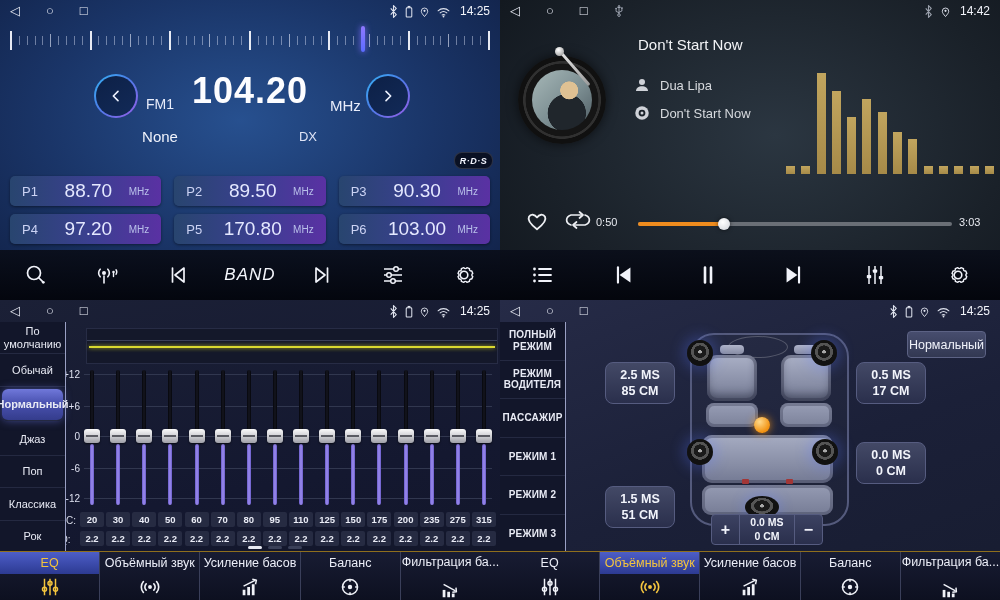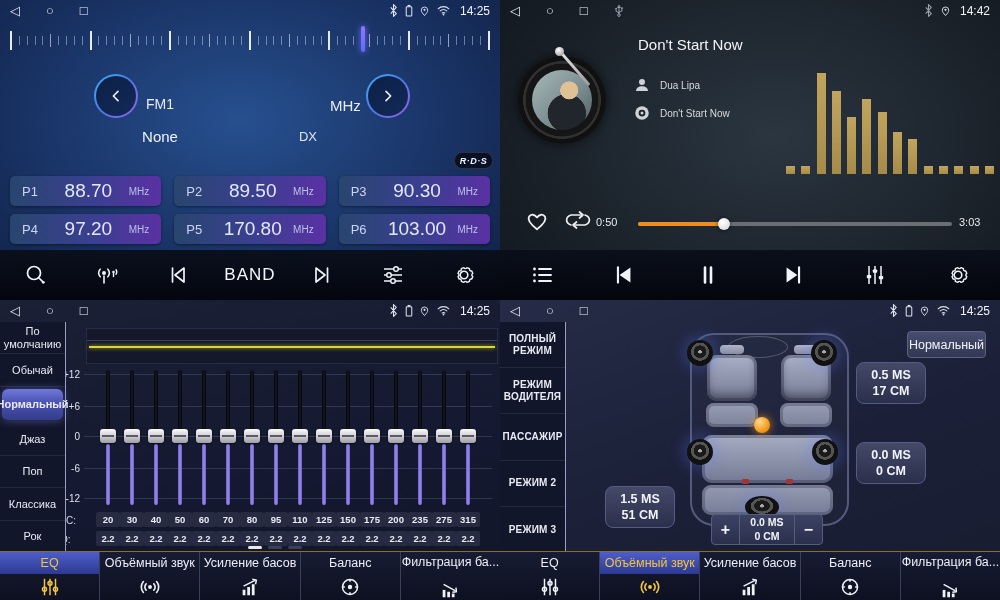--- a/index.html
+++ b/index.html
@@ -9,29 +9,29 @@
   #q-radio{left:0;top:0;background:radial-gradient(ellipse 430px 280px at 48% 40%,#27508f 0%,#1a3568 45%,#0d1838 100%);}
   #q-player{left:500px;top:0;background:radial-gradient(ellipse 420px 300px at 55% 45%,#2b3641 0%,#1a2129 55%,#0d1218 100%);}
   #q-eq{left:0;top:300px;background:linear-gradient(170deg,#1b2036 0%,#141830 60%,#121628 100%);}
   #q-surround{left:500px;top:300px;background:linear-gradient(160deg,#262b47 0%,#1b2038 55%,#171c30 100%);}
 
   
   .statusbar{position:absolute;top:0;left:0;right:0;height:22px;display:flex;align-items:center;
     justify-content:space-between;padding:0 10px;z-index:8;}
   .nav{display:flex;gap:26px;align-items:center;color:#e9ecf5;}
   .nav .glyph{font-size:13px;line-height:22px;}
-  .sicons{display:flex;gap:6px;align-items:flex-start;color:#dfe3ee;}
+  .sicons{display:flex;gap:6px;align-items:flex-end;color:#dfe3ee;}
   .sicons svg{display:block;}
   .time{font-size:12px;color:#f2f4fa;margin-left:3px;}
 
   
   .toolbar{position:absolute;left:0;bottom:0;width:100%;height:50px;
     background:linear-gradient(180deg,rgba(10,14,26,.94),rgba(3,5,12,.97));
     display:flex;align-items:center;justify-content:space-around;z-index:6;color:#f1f3fa;}
-  .tbtn{display:flex;align-items:center;justify-content:center;width:54px;height:40px;}
+  .tbtn{display:flex;align-items:center;justify-content:center;width:54px;height:40px;font-style:italic;}
   .band-text{font-size:17px;letter-spacing:1px;color:#f4f6fc;}
 
   
   .scale-ticks{position:absolute;left:10px;top:28px;width:480px;height:24px;
     display:flex;justify-content:space-between;align-items:center;}
   .tick{width:1px;height:9px;background:rgba(230,236,255,.42);}
   .tick.mid{height:13px;background:rgba(235,240,255,.6);}
   .tick.major{width:2px;height:19px;background:rgba(248,250,255,.92);}
   .tuner-indicator{position:absolute;top:-2px;width:4px;height:26px;border-radius:2px;
     background:linear-gradient(180deg,#8f78ff,#5b6cff);box-shadow:0 0 6px #7a6cff;}
@@ -67,21 +67,21 @@
     box-shadow:0 0 12px rgba(0,0,0,.6);}
   .vinyl-photo{position:absolute;left:14px;top:14px;width:60px;height:60px;border-radius:50%;
     background:radial-gradient(circle at 62% 34%,#dfc193 0 16%,rgba(0,0,0,0) 17%),
                radial-gradient(circle at 58% 72%,#20262c 0 34%,rgba(0,0,0,0) 35%),
                linear-gradient(135deg,#a7b8b8 0%,#7c8e92 55%,#4e5c63 100%);}
   .tonearm{position:absolute;left:59px;top:52px;width:3px;height:44px;background:linear-gradient(180deg,#e8e8e8,#9a9a9a);
     transform:rotate(-41deg);transform-origin:top center;border-radius:2px;}
   .tonearm-pivot{position:absolute;left:55px;top:47px;width:9px;height:9px;border-radius:50%;
     background:radial-gradient(circle at 38% 32%,#fff,#8b8b8b);}
   .track-title{position:absolute;left:138px;top:36px;font-size:15px;color:#f2f3f6;}
-  .meta-row{position:absolute;left:133px;display:flex;align-items:center;gap:9px;color:#d7dade;font-size:10px;}
+  .meta-row{position:absolute;left:133px;display:flex;align-items:center;gap:9px;color:#d7dade;font-size:13px;}
   .spectrum{position:absolute;left:286px;top:66px;width:208px;height:108px;
     display:flex;align-items:flex-end;justify-content:space-between;}
   .spec-bar{width:9px;background:linear-gradient(180deg,#c1a55e,#a68a48);}
   .fav-btn{position:absolute;left:24px;top:208px;color:#edeff3;}
   .repeat-btn{position:absolute;left:63px;top:208px;color:#edeff3;}
   .t-elapsed{position:absolute;left:96px;top:216px;font-size:11px;color:#e6e8ee;}
   .t-duration{position:absolute;left:459px;top:216px;font-size:11px;color:#e6e8ee;}
   .progress{position:absolute;left:138px;top:222px;width:314px;height:4px;border-radius:2px;
     background:#6a6f76;cursor:pointer;}
   .progress-fill{position:absolute;left:0;top:0;height:4px;border-radius:2px;background:#ef8c1e;}
@@ -110,21 +110,21 @@
   
   .eq-curve{position:absolute;left:86px;top:28px;width:410px;height:34px;background:#14182a;
     border:1px solid #272c45;}
   .eq-curve .gline{position:absolute;left:0;right:0;top:11px;height:1px;background:#3a4058;}
   .eq-curve .yline{position:absolute;left:2px;right:2px;top:17px;height:2px;background:#d8d830;
     box-shadow:0 0 4px #b8b820;}
   .db-col{position:absolute;left:56px;top:68px;width:26px;height:140px;z-index:3;}
   .db-col span{position:absolute;right:2px;transform:translateY(-50%);font-size:10px;color:#dde0ef;}
   .eq-area{position:absolute;left:80px;top:68px;width:416px;height:178px;}
   .eq-gridline{position:absolute;left:4px;right:4px;height:1px;background:#31374f;}
-  .eq-cols{position:absolute;left:0;top:0;width:416px;height:178px;display:flex;justify-content:center;}
+  .eq-cols{position:absolute;left:0;top:0;width:416px;height:178px;display:flex;justify-content:space-between;}
   .eq-col{width:24px;position:relative;}
   .eq-slider{position:absolute;left:0;top:0;width:24px;height:140px;cursor:pointer;}
   .sl-top{position:absolute;left:10px;top:2px;width:4px;height:60px;border-radius:2px;
     background:linear-gradient(90deg,#05060c,#15161f 50%,#05060c);}
   .sl-bottom{position:absolute;left:10px;top:76px;width:4px;height:61px;border-radius:2px;
     background:linear-gradient(90deg,#6a5cc8,#9d8df0 50%,#6a5cc8);}
   .sl-thumb{position:absolute;left:4px;top:61px;width:16px;height:14px;border-radius:3px;
     background:linear-gradient(180deg,#fafafa 0%,#d8d8dc 40%,#9fa0a8 100%);
     box-shadow:0 1px 2px rgba(0,0,0,.6);}
   .sl-thumb::after{content:"";position:absolute;left:2px;right:2px;top:6px;height:2px;background:#5a5b63;}
@@ -277,20 +277,21 @@
         <div class="tick"></div>
         <div class="tick major"></div>
       </div>
 
     <div class="tune-btn" style="left:94px;top:74px;">
       <svg width="16" height="16" viewBox="0 0 24 24">
           <path d="M15 5l-7 7 7 7" stroke="currentColor" stroke-width="2.4" fill="none" stroke-linecap="round" stroke-linejoin="round"></path>
         </svg>
     </div>
     <div class="band-label">FM1</div>
+    <div class="freq-big">104.20</div>
     <div class="freq-unit">MHz</div>
     <div class="tune-btn" style="left:366px;top:74px;">
       <svg width="16" height="16" viewBox="0 0 24 24">
           <path d="M9 5l7 7-7 7" stroke="currentColor" stroke-width="2.4" fill="none" stroke-linecap="round" stroke-linejoin="round"></path>
         </svg>
     </div>
     <div class="ps-name">None</div>
     <div class="dx-label">DX</div>
     <div class="rds-badge">R·D·S</div>
 
@@ -792,26 +793,31 @@
             <circle cx="12" cy="17.5" r="1.5" fill="#dfe3ee"></circle>
           </svg>
         <span class="time">14:25</span>
       </div>
     </div>
 
     <div class="side" id="sur-side">
         <div class="side-item mode">ПОЛНЫЙ РЕЖИМ</div>
         <div class="side-item mode">РЕЖИМ ВОДИТЕЛЯ</div>
         <div class="side-item mode">ПАССАЖИР</div>
+        <div class="side-item mode">РЕЖИМ 1</div>
         <div class="side-item mode">РЕЖИМ 2</div>
         <div class="side-item mode">РЕЖИМ 3</div>
       </div>
 
     <div class="preset-pill">Нормальный</div>
 
+    <div class="delay-btn" style="left:105px;top:62px;">
+      <span>2.5 MS</span>
+      <span>85 CM</span>
+    </div>
     <div class="delay-btn" style="left:356px;top:62px;">
       <span>0.5 MS</span>
       <span>17 CM</span>
     </div>
     <div class="delay-btn" style="left:105px;top:142px;margin-top:44px;">
       <span>1.5 MS</span>
       <span>51 CM</span>
     </div>
     <div class="delay-btn" style="left:356px;top:142px;">
       <span>0.0 MS</span>

